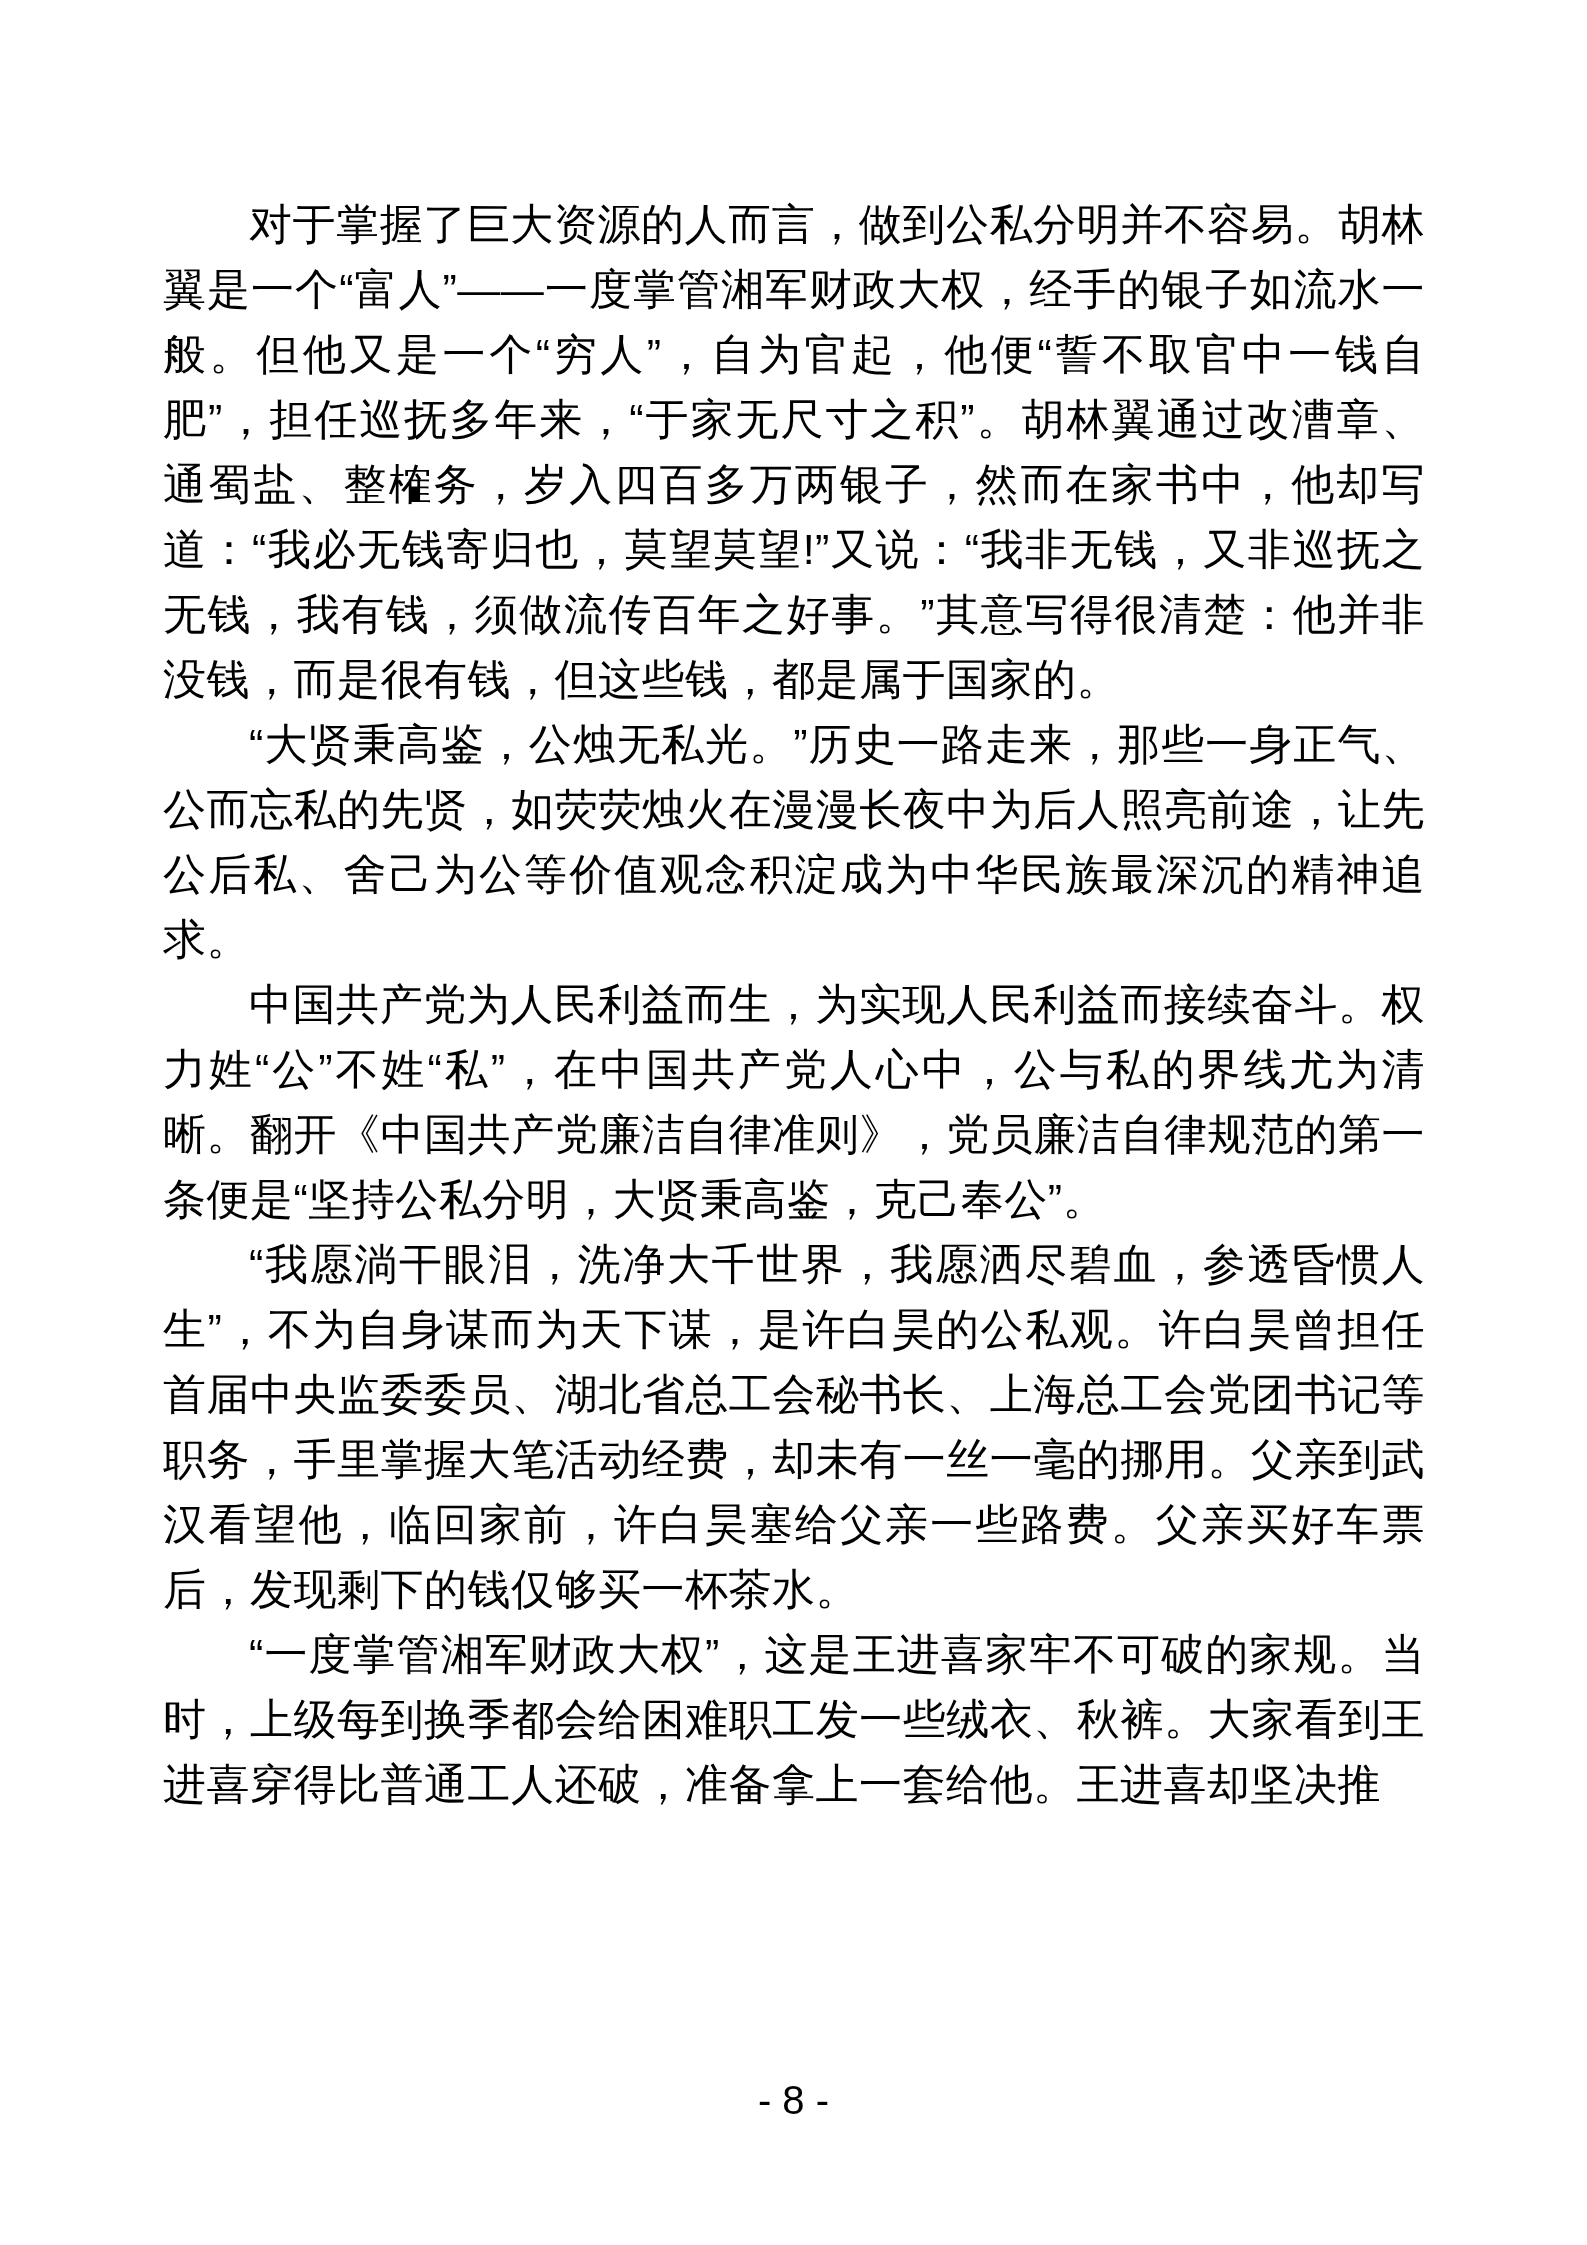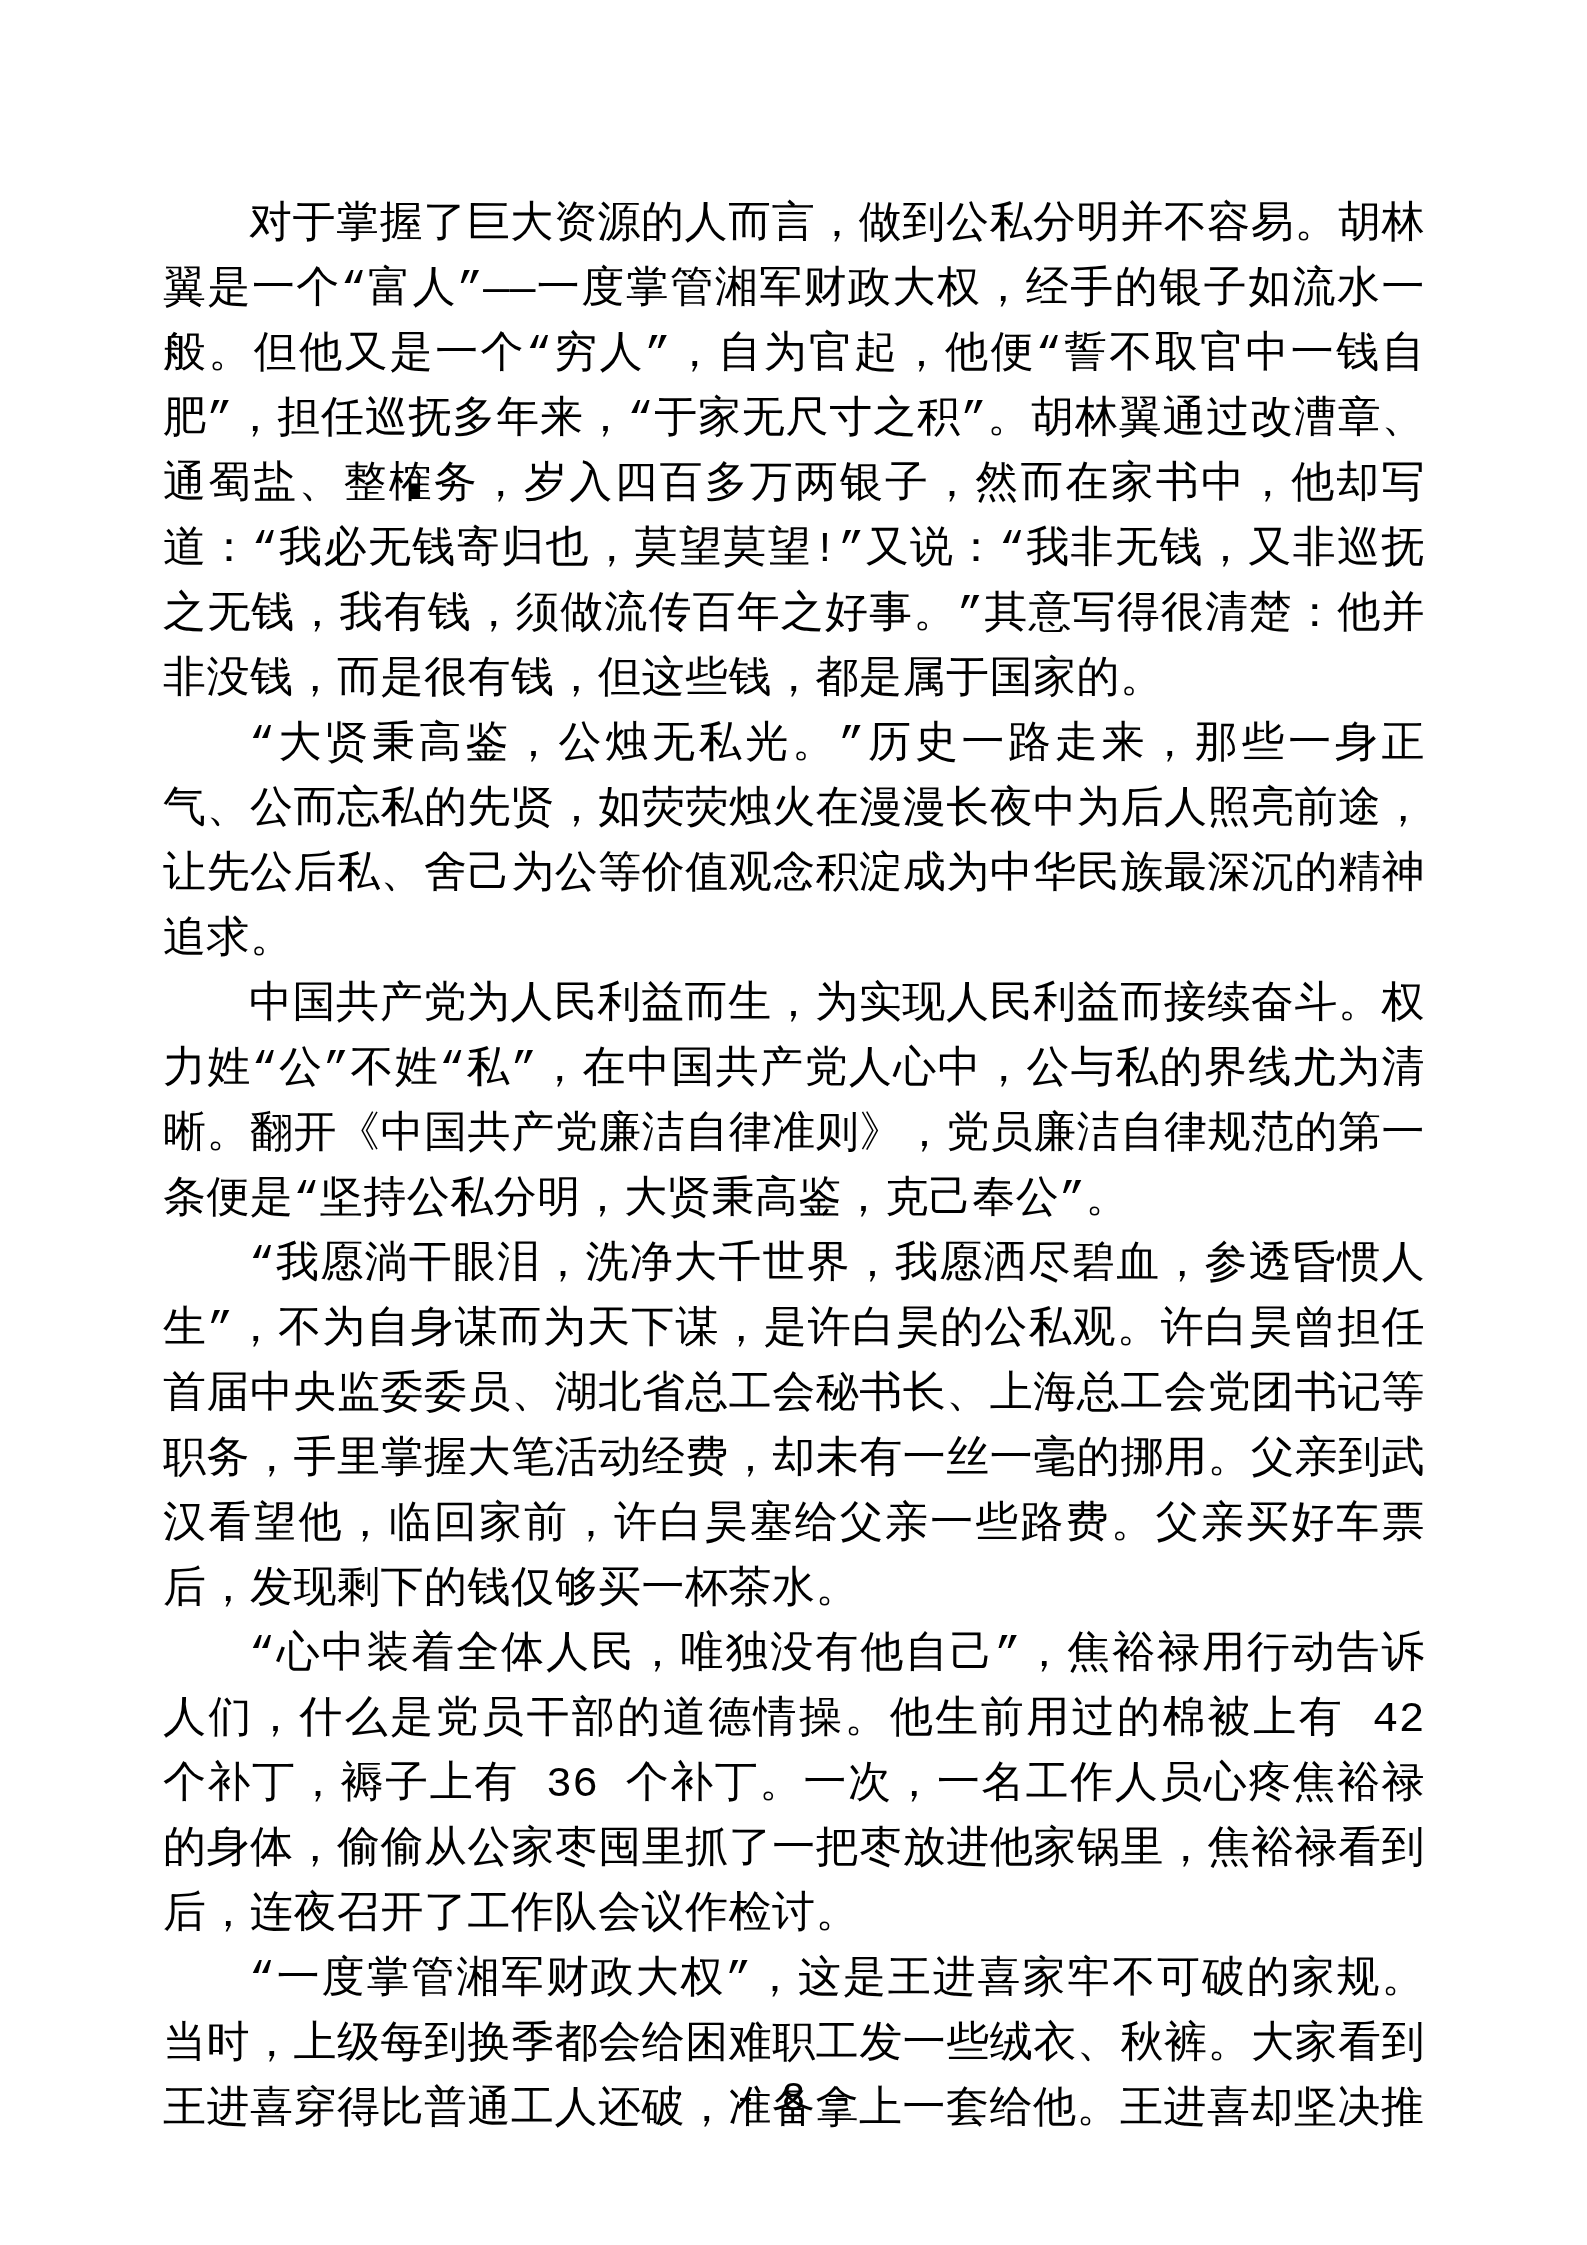--- a/index.html
+++ b/index.html
@@ -6,21 +6,21 @@
     margin: 0;
     padding: 0;
     background: #ffffff;
   }
   .page {
     position: relative;
     width: 1587px;
     height: 2245px;
     background: #ffffff;
     color: #000000;
-    font-family: Liberation Mono, monospace;
+    font-family: Liberation Sans, sans-serif;
     overflow: hidden;
   }
   .content {
     position: absolute;
     left: 163px;
     top: 192px;
     width: 1262px;
   }
   .para {
     margin: 0;
@@ -44,19 +44,18 @@
 </style>
 </head>
 <body>
 
 <div class="page">
   <div class="content">
     <p class="para">对于掌握了巨大资源的人而言，做到公私分明并不容易。胡林翼是一个“富人”——一度掌管湘军财政大权，经手的银子如流水一般。但他又是一个“穷人”，自为官起，他便“誓不取官中一钱自肥”，担任巡抚多年来，“于家无尺寸之积”。胡林翼通过改漕章、通蜀盐、整榷务，岁入四百多万两银子，然而在家书中，他却写道：“我必无钱寄归也，莫望莫望!”又说：“我非无钱，又非巡抚之无钱，我有钱，须做流传百年之好事。”其意写得很清楚：他并非没钱，而是很有钱，但这些钱，都是属于国家的。</p>
     <p class="para">“大贤秉高鉴，公烛无私光。”历史一路走来，那些一身正气、公而忘私的先贤，如荧荧烛火在漫漫长夜中为后人照亮前途，让先公后私、舍己为公等价值观念积淀成为中华民族最深沉的精神追求。</p>
     <p class="para">中国共产党为人民利益而生，为实现人民利益而接续奋斗。权力姓“公”不姓“私”，在中国共产党人心中，公与私的界线尤为清晰。翻开《中国共产党廉洁自律准则》，党员廉洁自律规范的第一条便是“坚持公私分明，大贤秉高鉴，克己奉公”。</p>
     <p class="para">“我愿淌干眼泪，洗净大千世界，我愿洒尽碧血，参透昏惯人生”，不为自身谋而为天下谋，是许白昊的公私观。许白昊曾担任首届中央监委委员、湖北省总工会秘书长、上海总工会党团书记等职务，手里掌握大笔活动经费，却未有一丝一毫的挪用。父亲到武汉看望他，临回家前，许白昊塞给父亲一些路费。父亲买好车票后，发现剩下的钱仅够买一杯茶水。</p>
-    <p class="para">“心中装着全体人民，唯独没有他自己”，焦裕禄用行动告诉人们，什么是党员干部的道德情操。他生前用过的棉被上有 42 个补丁，褥子上有 36 个补丁。一次，一名工作人员心疼焦裕禄的身体，偷偷从公家枣囤里抓了一把枣放进他家锅里，焦裕禄看到后，连夜召开了工作队会议作检讨。</p>
     <p class="para">“一度掌管湘军财政大权”，这是王进喜家牢不可破的家规。当时，上级每到换季都会给困难职工发一些绒衣、秋裤。大家看到王进喜穿得比普通工人还破，准备拿上一套给他。王进喜却坚决推</p>
   </div>
   <div class="footer">
     <span>- 8 -</span>
   </div>
 </div>
 
 </body></html>

